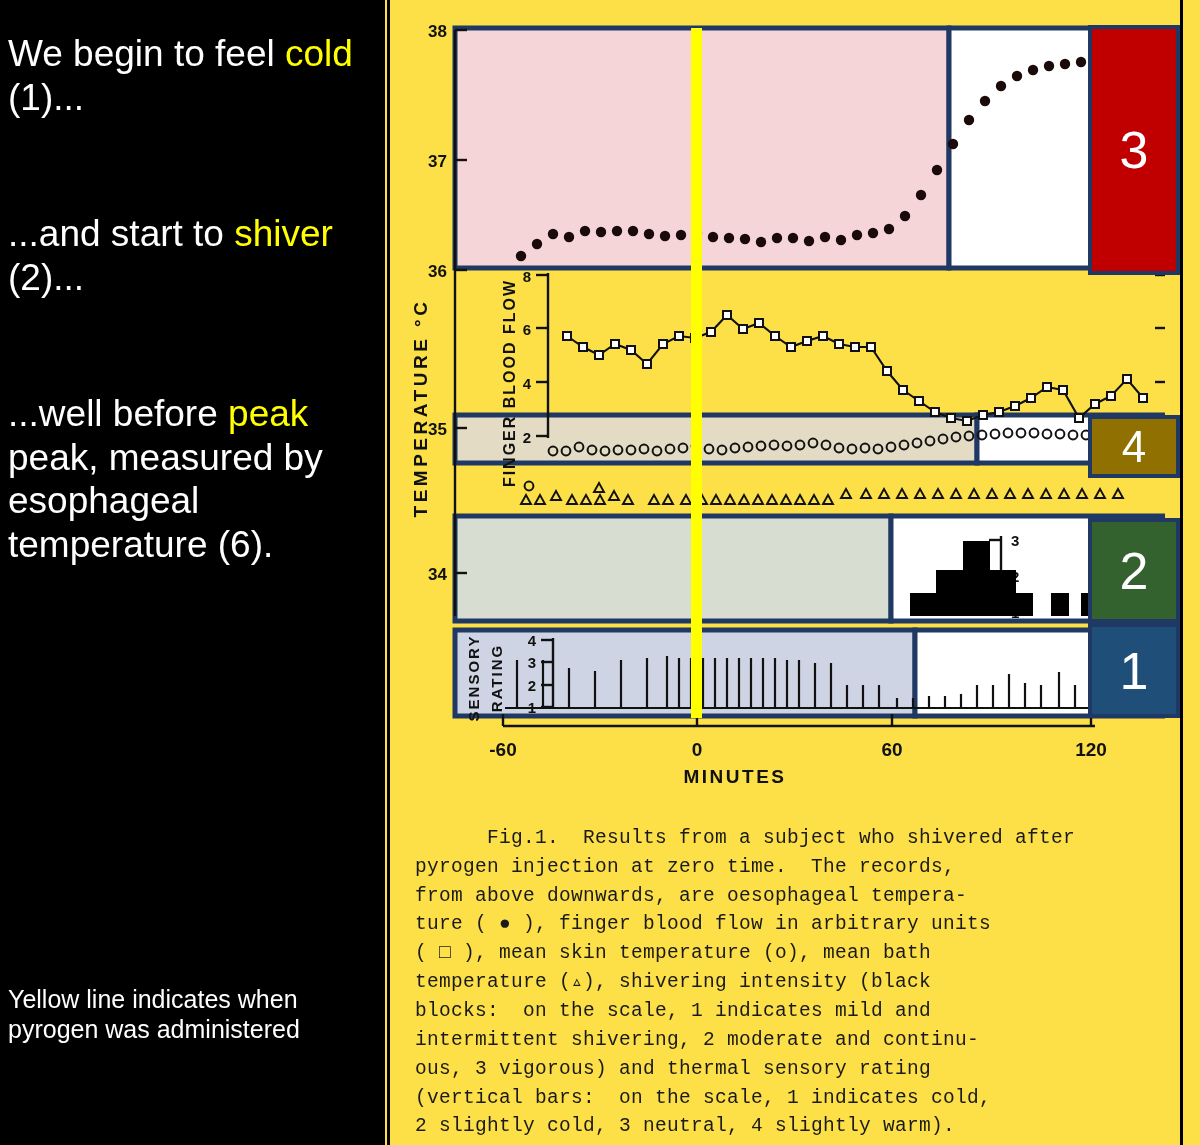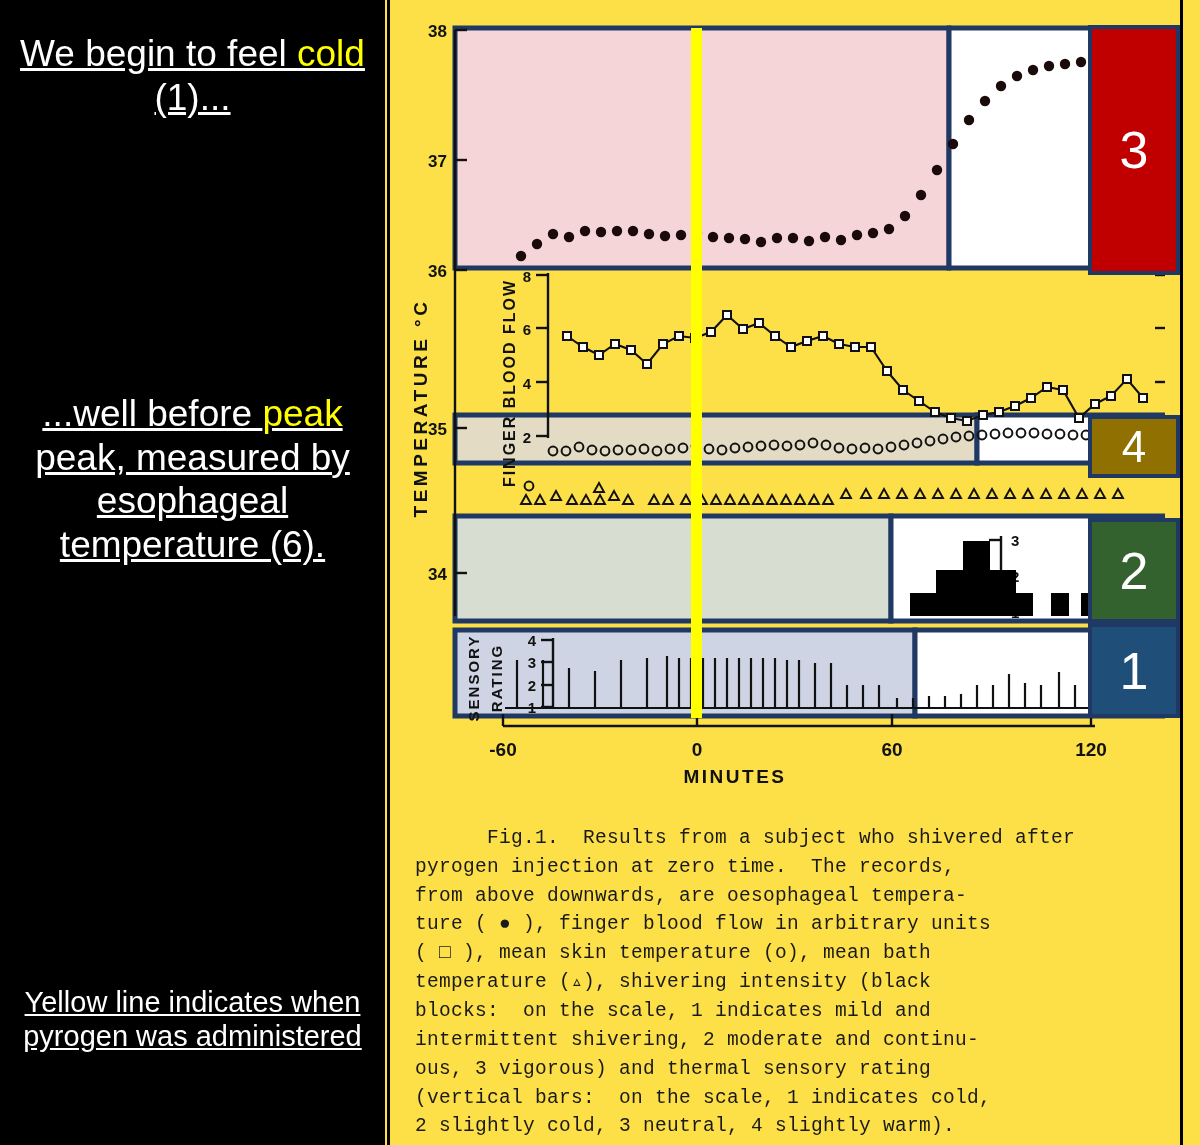--- a/index.html
+++ b/index.html
@@ -20,27 +20,26 @@
     position: absolute;
     left: 0; top: 0;
     width: 385px; height: 1145px;
     background: #000000;
     box-sizing: border-box;
     padding: 0;
   }
   .caption-block {
     position: absolute;
     left: 8px; right: 8px;
-    text-align: center;
+    text-align: left;
     color: #ffffff;
     line-height: 1.18;
-    text-decoration: underline;
   }
   .big { font-size: 37px; }
-  .small { font-size: 29px; }
+  .small { font-size: 25px; }
   .hl { color: #ffff00; }
 
   
   #figure-area {
     position: absolute;
     left: 385px; top: 0;
     width: 815px; height: 1145px;
     background: #fde047;
   }
   
@@ -93,20 +92,21 @@
 </style>
 </head>
 <body>
 
 <div id="root">
 
   <div id="left-panel">
 
     <div class="caption-block big" style="top:32px;" id="p1"><span>We begin to feel </span><span class="hl">cold</span><span> (1)...</span></div>
 
+    <div class="caption-block big" style="top:212px;" id="p2"><span>...and start to </span><span class="hl">shiver</span><span> (2)...</span></div>
 
     <div class="caption-block big" style="top:392px;" id="p3"><span>...well before </span><span class="hl">peak</span><span> peak, measured by esophageal temperature (6).</span></div>
 
 
     <div class="caption-block small" style="top:985px;">Yellow line indicates when pyrogen was administered</div>
   </div>
 
   <div id="figure-area">
 
     <div id="rule-left"></div>

